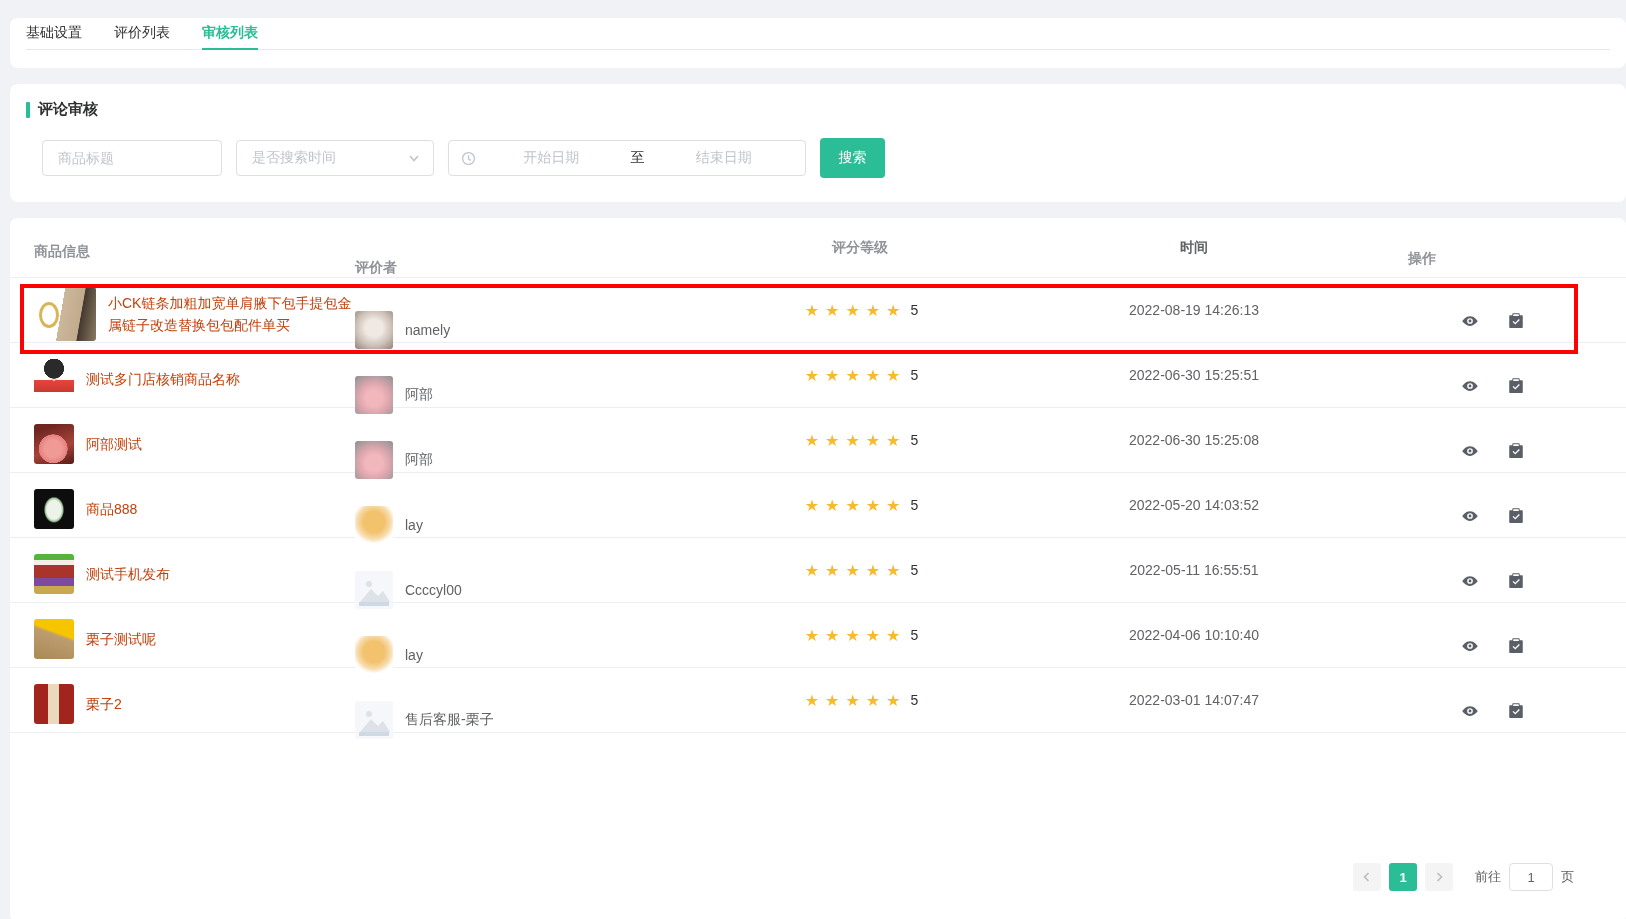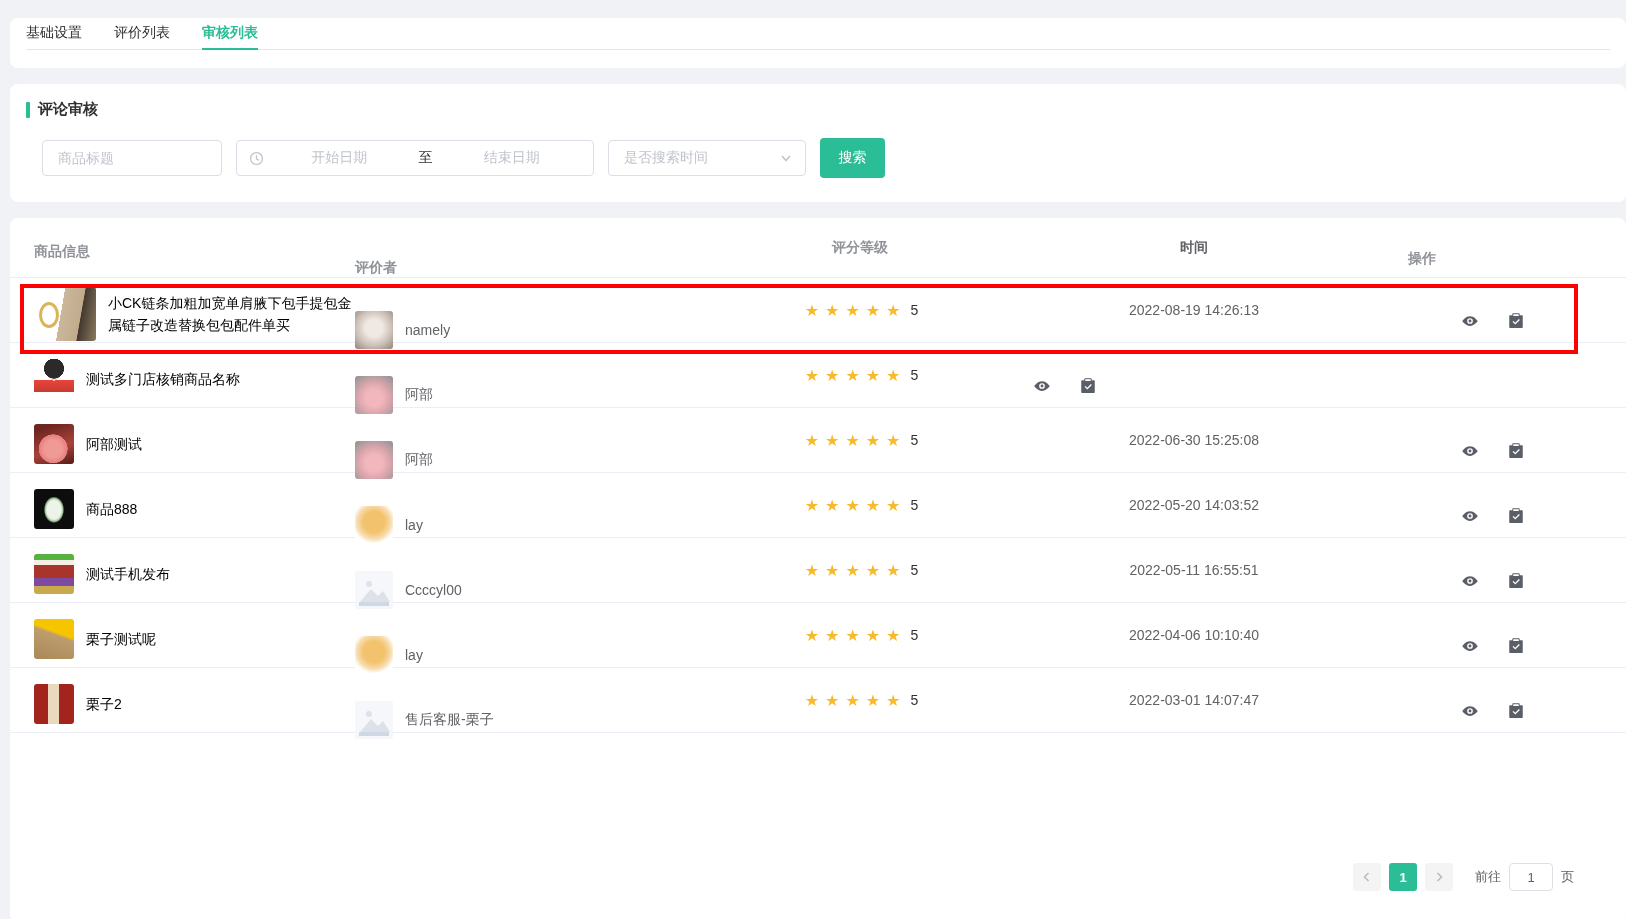--- a/index.html
+++ b/index.html
@@ -45,21 +45,21 @@
   .col-reviewer { width:385px; display:flex; align-items:center; gap:12px;margin-top:40px; }
   .col-rating   { width:240px; text-align:center; display:flex; align-items:center; justify-content:center; }
   .col-time     { width:428px; text-align:center; color:#606266; }
   .col-action   { width:170px; display:flex; align-items:center; justify-content:center; gap:28px;margin-top:22px; }
   .thead .col-product { display:block; }
   .thead .col-reviewer { display:block; }
   .thead .col-rating, .thead .col-action { display:block; }
 
   .thumb { width:40px; height:40px; border-radius:3px; flex:none; position:relative; overflow:hidden; }
   .thumb.wide { width:62px; height:54px; }
-  .ptitle { color:#000000; line-height:1.6; max-width:257px; }
+  .ptitle { color:#c2410c; line-height:1.6; max-width:257px; }
   .avatar { width:38px; height:38px; border-radius:3px; flex:none; overflow:hidden; }
   .rname { color:#606266; }
   .star { color:var(--star); font-size:16px; margin:0 3px; cursor:pointer; }
   .score { color:#303133; margin-left:7px; }
   .action-icon { width:18px; height:18px; cursor:pointer; }
 
   
   .img-necklace-chain-bag { background:linear-gradient(100deg,#ffffff 44%,#cbb79b 44%,#c2ab8d 72%,#43392e 73%,#8a7a62 100%); }
   .img-necklace-chain-bag::after { content:''; position:absolute; left:5px; top:15px; width:14px; height:20px;
     border:3px solid #d9b557; border-radius:50%; }
@@ -108,34 +108,34 @@
   </div>
 </div>
 
 <div class="card" id="card-filter">
   <div class="section-title">
     <span class="title-bar"></span>
     <span class="title-text">评论审核</span>
   </div>
   <div class="filter-row">
     <input class="finput" id="input-product" placeholder="商品标题" style="">
+    <div class="finput" id="select-time">
+      <span class="ph">是否搜索时间</span>
+      <svg class="ico" width="14" height="14" viewBox="0 0 14 14">
+        <polyline points="3,5 7,9.5 11,5" fill="none" stroke="#c0c4cc" stroke-width="1.6"></polyline>
+      </svg>
+    </div>
     <div class="finput" id="date-range">
       <svg width="15" height="15" viewBox="0 0 16 16">
         <circle cx="8" cy="8" r="6.3" fill="none" stroke="#c0c4cc" stroke-width="1.4"></circle>
         <polyline points="8,4.5 8,8.5 10.6,10" fill="none" stroke="#c0c4cc" stroke-width="1.4"></polyline>
       </svg>
       <span class="ph">开始日期</span>
       <span class="sep">至</span>
       <span class="ph">结束日期</span>
-    </div>
-    <div class="finput" id="select-time">
-      <span class="ph">是否搜索时间</span>
-      <svg class="ico" width="14" height="14" viewBox="0 0 14 14">
-        <polyline points="3,5 7,9.5 11,5" fill="none" stroke="#c0c4cc" stroke-width="1.6"></polyline>
-      </svg>
     </div>
     <button id="search-btn">搜索</button>
   </div>
 </div>
 
 <div class="card" id="card-table">
   <div class="thead">
     <div class="col-product">商品信息</div>
     <div class="col-reviewer">评价者</div>
     <div class="col-rating">评分等级</div>
@@ -176,20 +176,21 @@
       <div class="ptitle">测试多门店核销商品名称</div>
     </div>
     <div class="col-reviewer">
       <div class="avatar av-pink-rabbit"></div>
       <div class="rname">阿部</div>
     </div>
     <div class="col-rating">
       <span><span class="star">★</span><span class="star">★</span><span class="star">★</span><span class="star">★</span><span class="star">★</span></span>
       <span class="score">5</span>
     </div>
+    <div class="col-time">2022-06-30 15:25:51</div>
     <div class="col-action">
       <svg class="action-icon" viewBox="0 0 24 24">
         <path fill="#5a5e66" d="M12 5.5C6.5 5.5 2.6 10.7 1.6 12c1 1.3 4.9 6.5 10.4 6.5S21.4 13.3 22.4 12c-1-1.3-4.9-6.5-10.4-6.5zm0 10.3a3.8 3.8 0 1 1 0-7.6 3.8 3.8 0 0 1 0 7.6z"></path>
         <circle cx="12" cy="12" r="1.9" fill="#5a5e66"></circle>
       </svg>
       <svg class="action-icon" viewBox="0 0 24 24">
         <path fill="#5a5e66" d="M20 4.2h-3.1V2.8a1 1 0 0 0-1-1H8.1a1 1 0 0 0-1 1v1.4H4a1 1 0 0 0-1 1v15a1 1 0 0 0 1 1h16a1 1 0 0 0 1-1v-15a1 1 0 0 0-1-1z"></path>
         <rect x="8.2" y="3" width="7.6" height="2.4" rx="0.6" fill="#fff"></rect>
         <polyline points="8,12.5 11,15.5 16.5,10" fill="none" stroke="#fff" stroke-width="1.8"></polyline>
       </svg>

